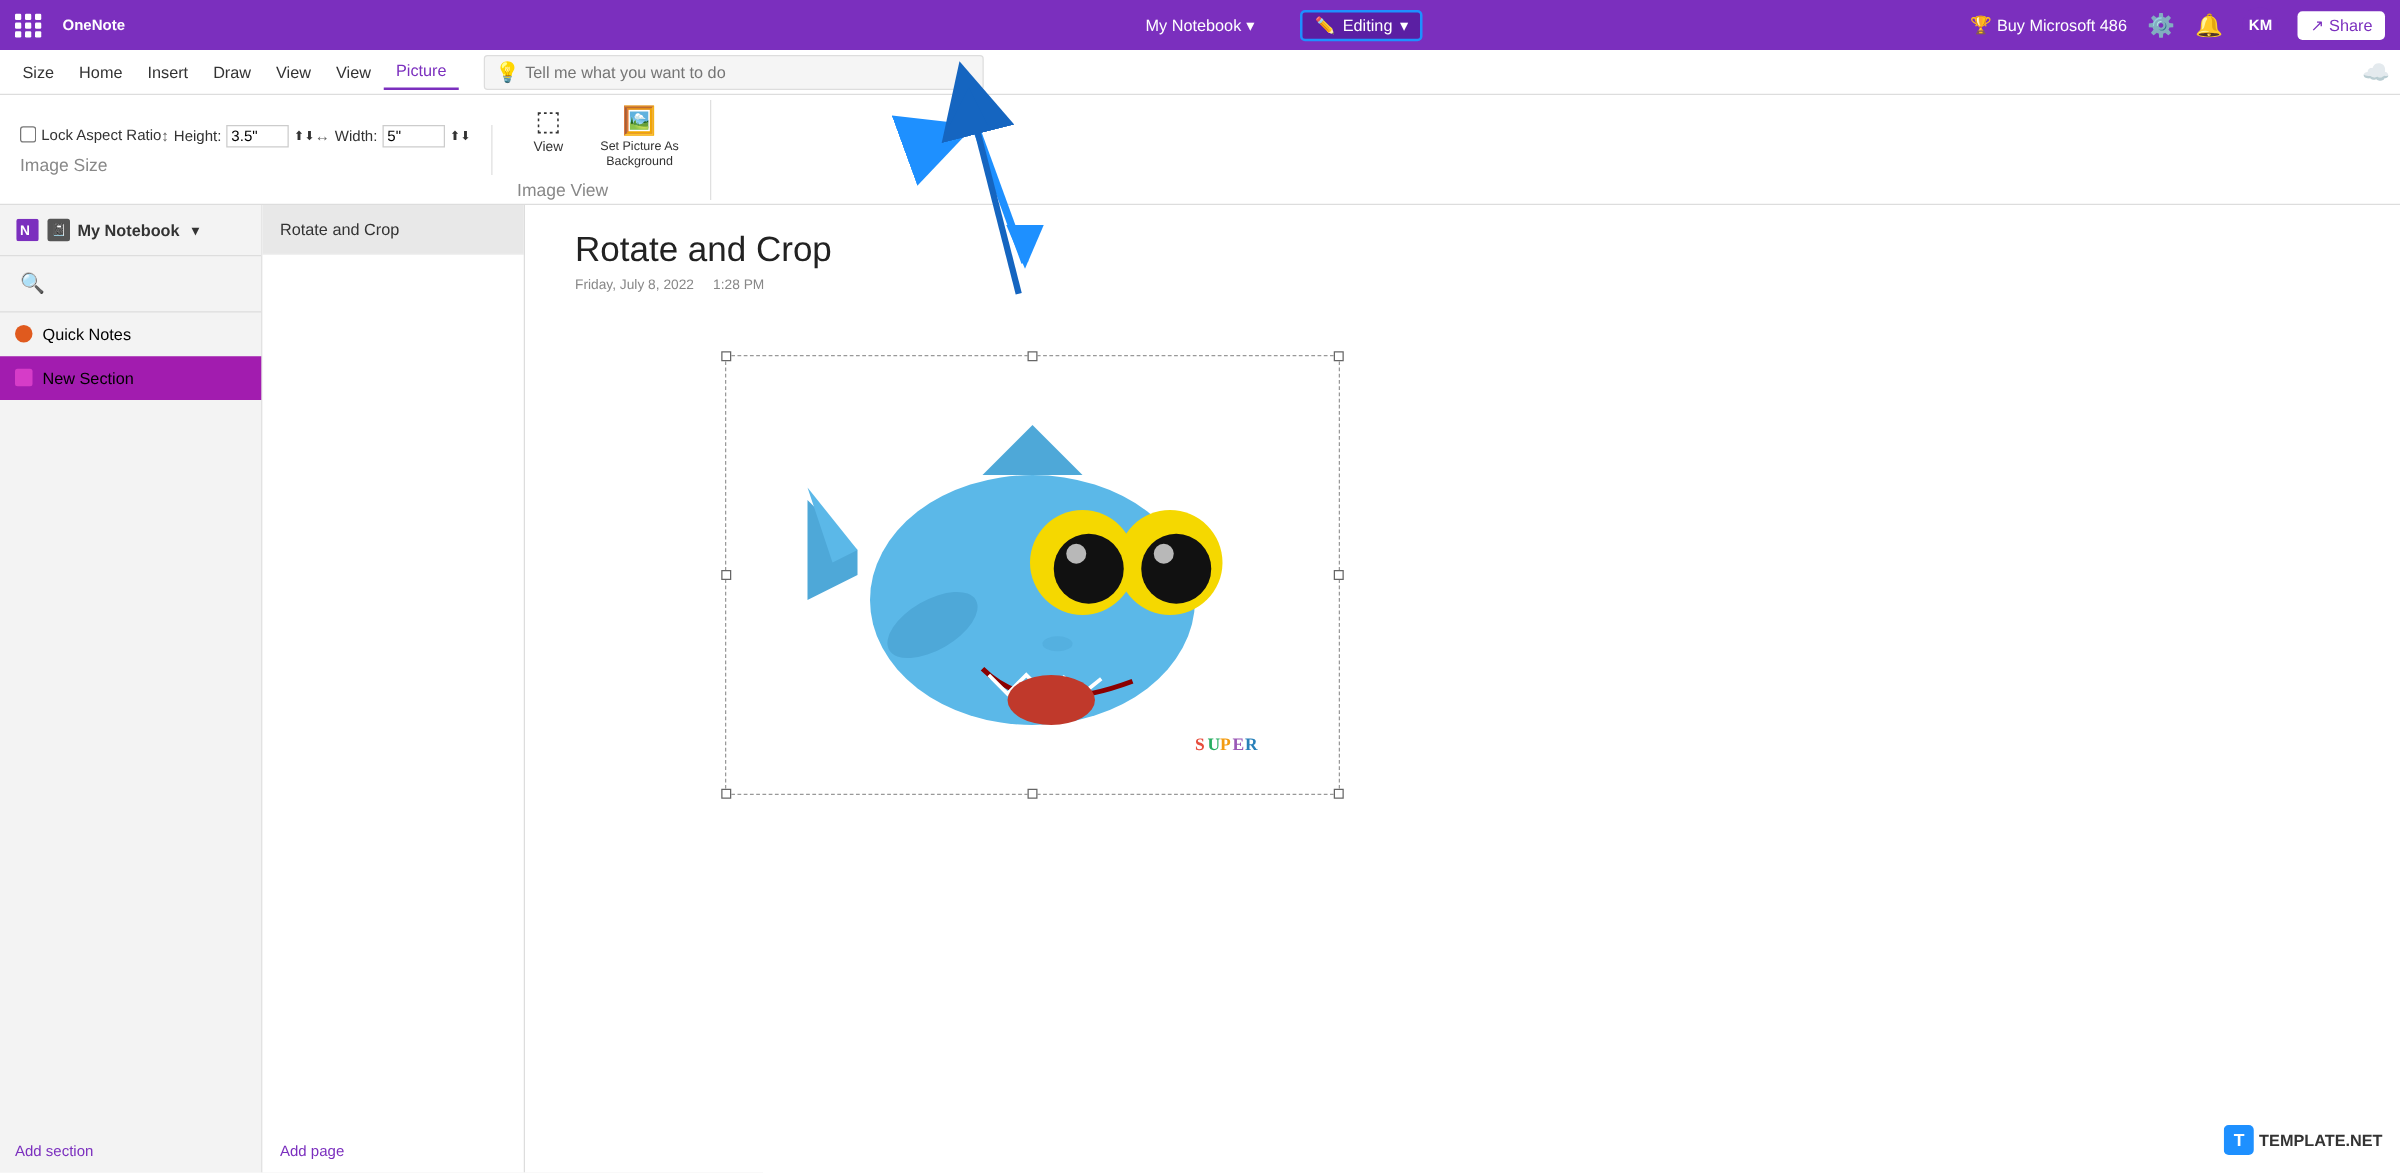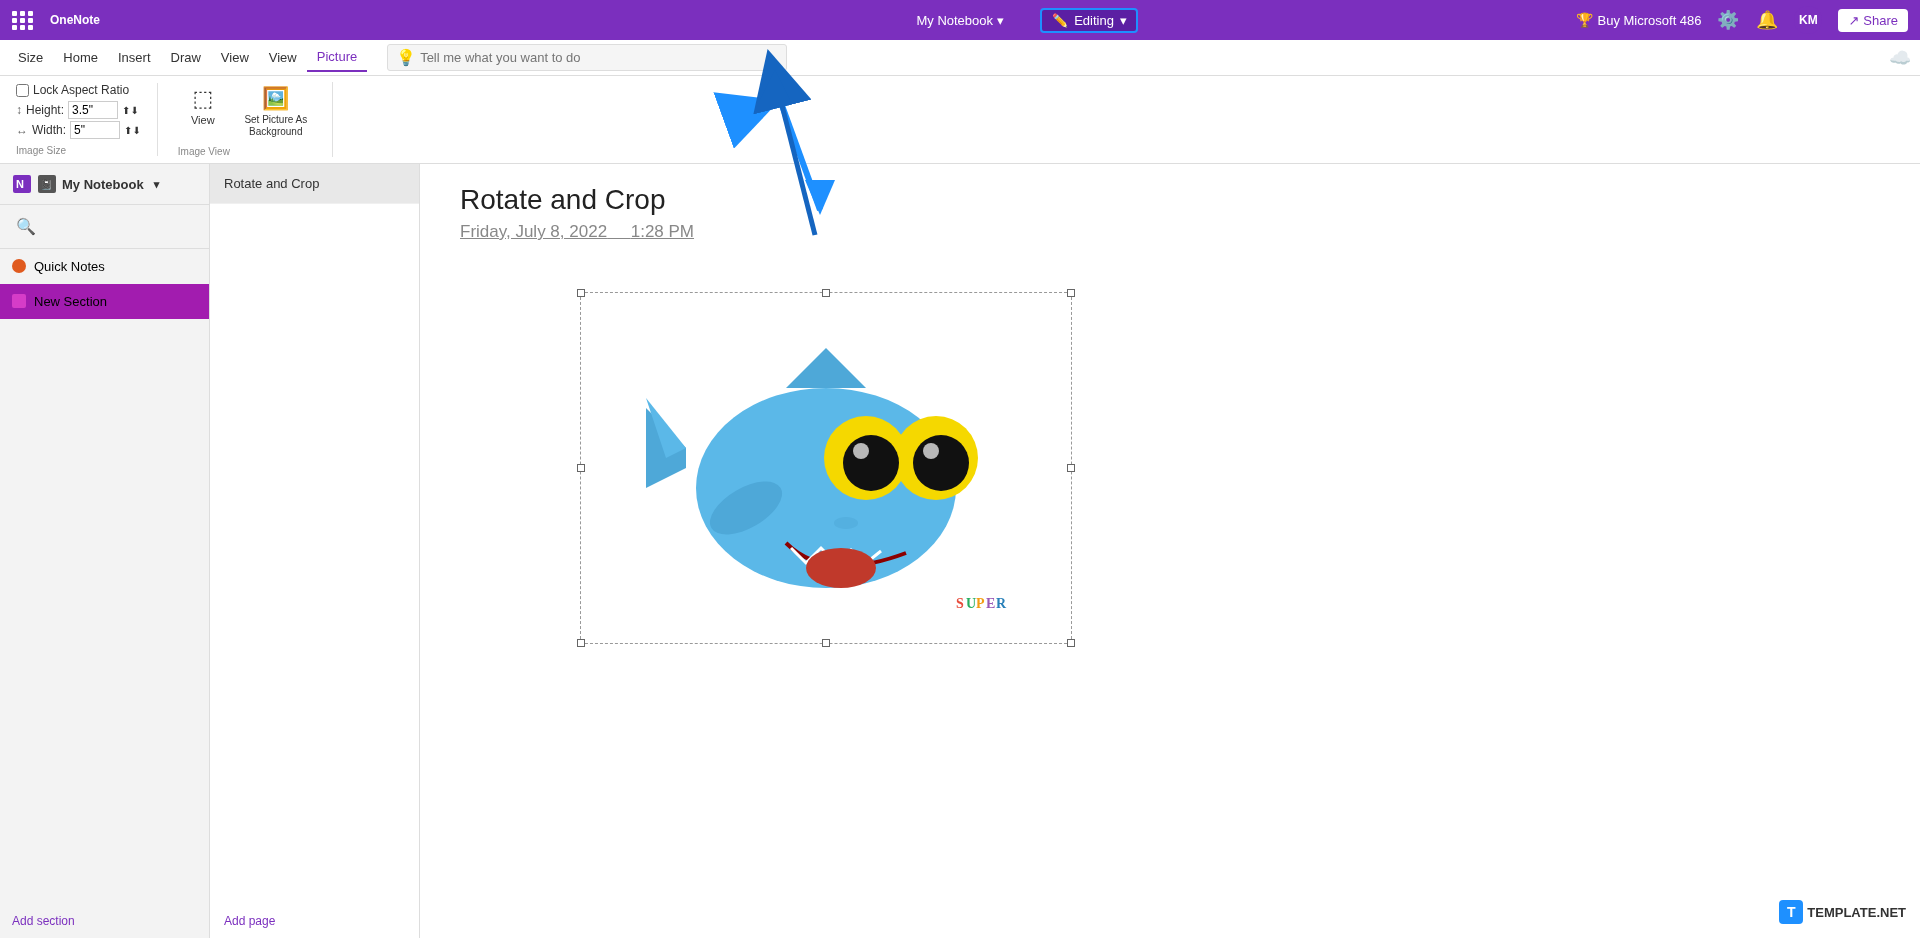--- a/index.html
+++ b/index.html
@@ -57,21 +57,21 @@
     #ribbon {
       height: 88px;
       background: white;
       border-bottom: 1px solid #ddd;
       display: flex;
       align-items: center;
       padding: 0 16px;
       gap: 20px;
     }
     .ribbon-group { display: flex; flex-direction: column; align-items: flex-start; border-right: 1px solid #e0e0e0; padding-right: 16px; }
-    .ribbon-group-label { font-size: 10px; color: #888; margin-top: 4px; }
+    .ribbon-group-label { font-size: 14px; color: #888; margin-top: 4px; }
     .ribbon-controls { display: flex; align-items: center; gap: 8px; }
     .checkbox-row { display: flex; align-items: center; gap: 4px; font-size: 12px; color: #333; margin-bottom: 4px; }
     .checkbox-row input[type=checkbox] { width: 13px; height: 13px; }
     .dimension-row { display: flex; align-items: center; gap: 4px; font-size: 12px; color: #333; margin-bottom: 2px; }
     .dimension-row input { width: 50px; border: 1px solid #ccc; font-size: 12px; padding: 1px 3px; }
     .ribbon-btn { display: flex; flex-direction: column; align-items: center; justify-content: center; font-size: 11px; color: #333; cursor: pointer; padding: 4px 8px; gap: 2px; min-width: 50px; }
     .ribbon-icon { font-size: 22px; }
 
     
     #arrow-container {
@@ -146,21 +146,21 @@
 
     
     #content-area {
       flex: 1;
       background: white;
       overflow: auto;
       padding: 20px 40px;
       position: relative;
     }
     .page-title { font-size: 28px; color: #222; margin-bottom: 6px; }
-    .page-meta { font-size: 17px; color: #888; margin-bottom: 30px; text-decoration: underline; }
+    .page-meta { font-size: 11px; color: #888; margin-bottom: 30px; }
 
     
     .image-container {
       position: relative;
       display: inline-block;
       margin-top: 20px;
     }
     .selection-box {
       position: relative;
       border: 1px dashed #999;
@@ -275,21 +275,21 @@
     <span style="color:#888;margin-right:4px;">💡</span>
     <input type="text" placeholder="Tell me what you want to do" style="">
   </div>
   <span class="cloud-icon" style="margin-left:auto;font-size:18px;">☁️</span>
 </div>
 
 <div id="ribbon">
 
   <div class="ribbon-group">
     <div class="ribbon-controls">
-      <div style="display:flex;flex-direction:column;">
+      <div style="display:flex;flex-direction:row;">
         <div class="checkbox-row">
           <input type="checkbox" style="">
           <label>Lock Aspect Ratio</label>
         </div>
         <div class="dimension-row">
           <span style="font-size:12px;color:#666;">↕</span>
           <span>Height:</span>
           <input type="text" value="3.5&quot;" style="">
           <span style="font-size:10px;cursor:pointer;">⬆⬇</span>
         </div>

